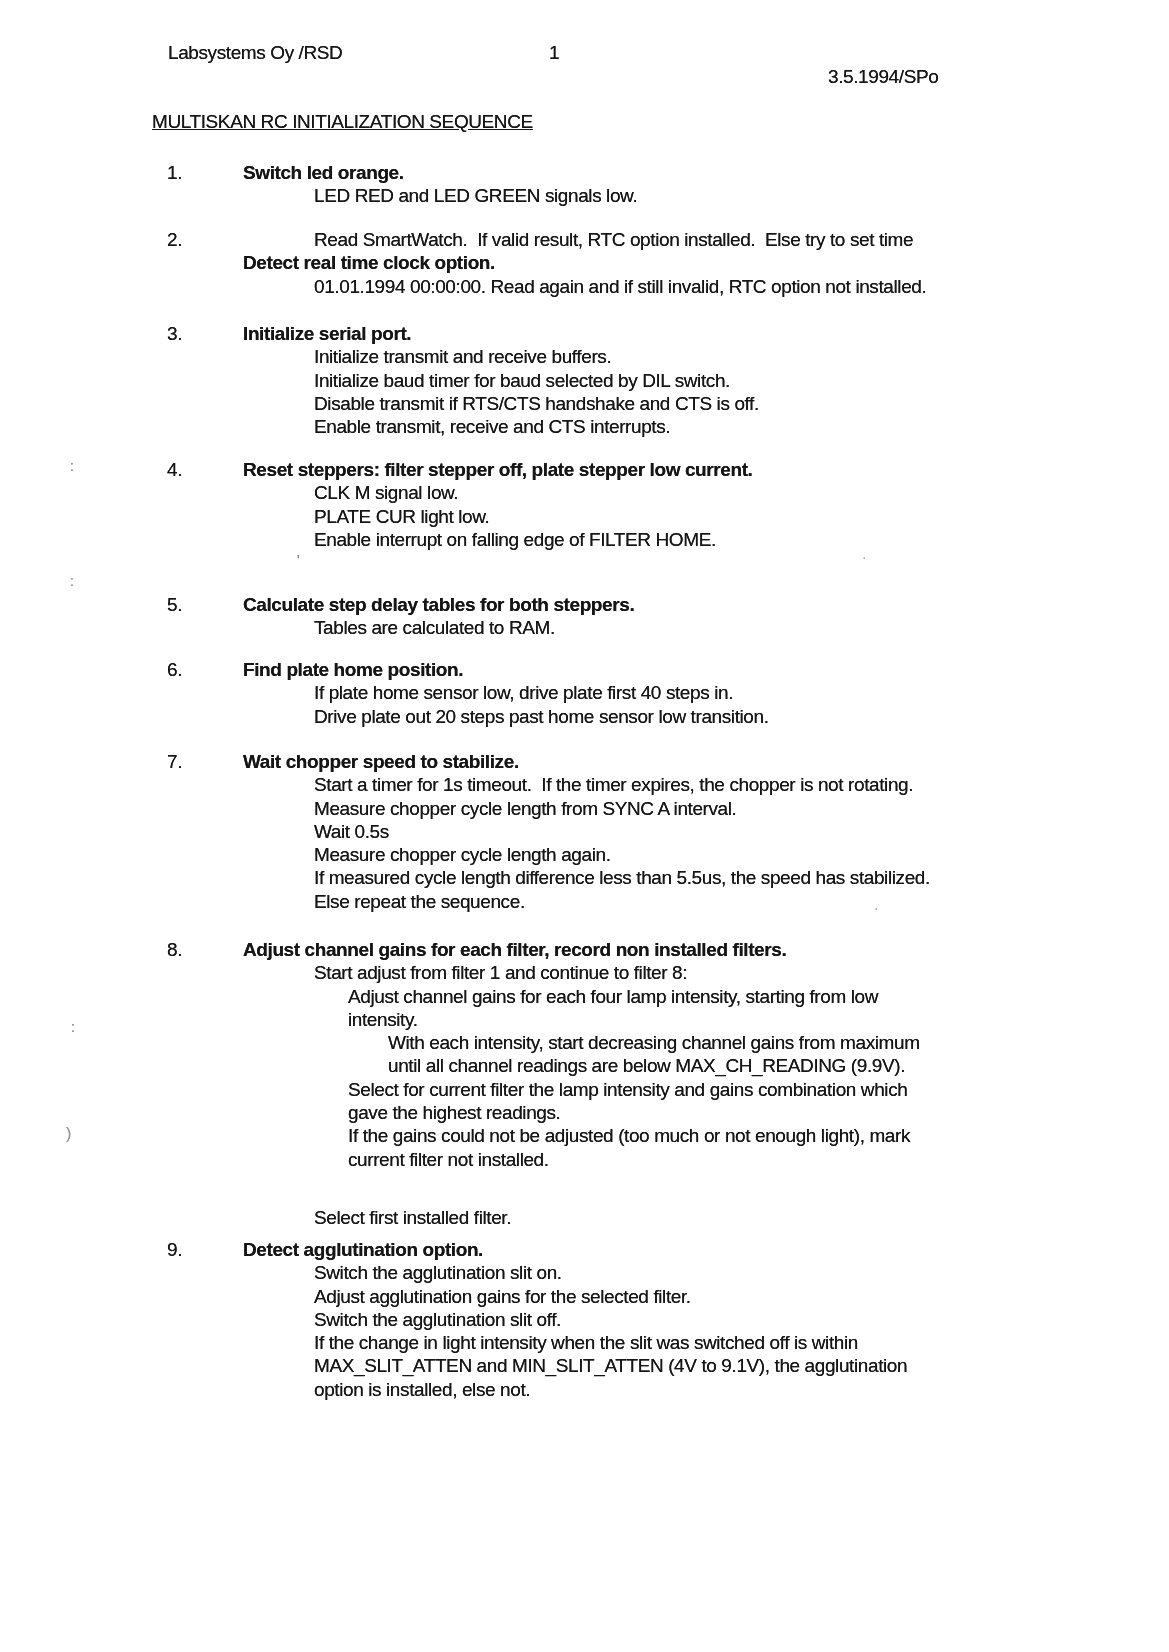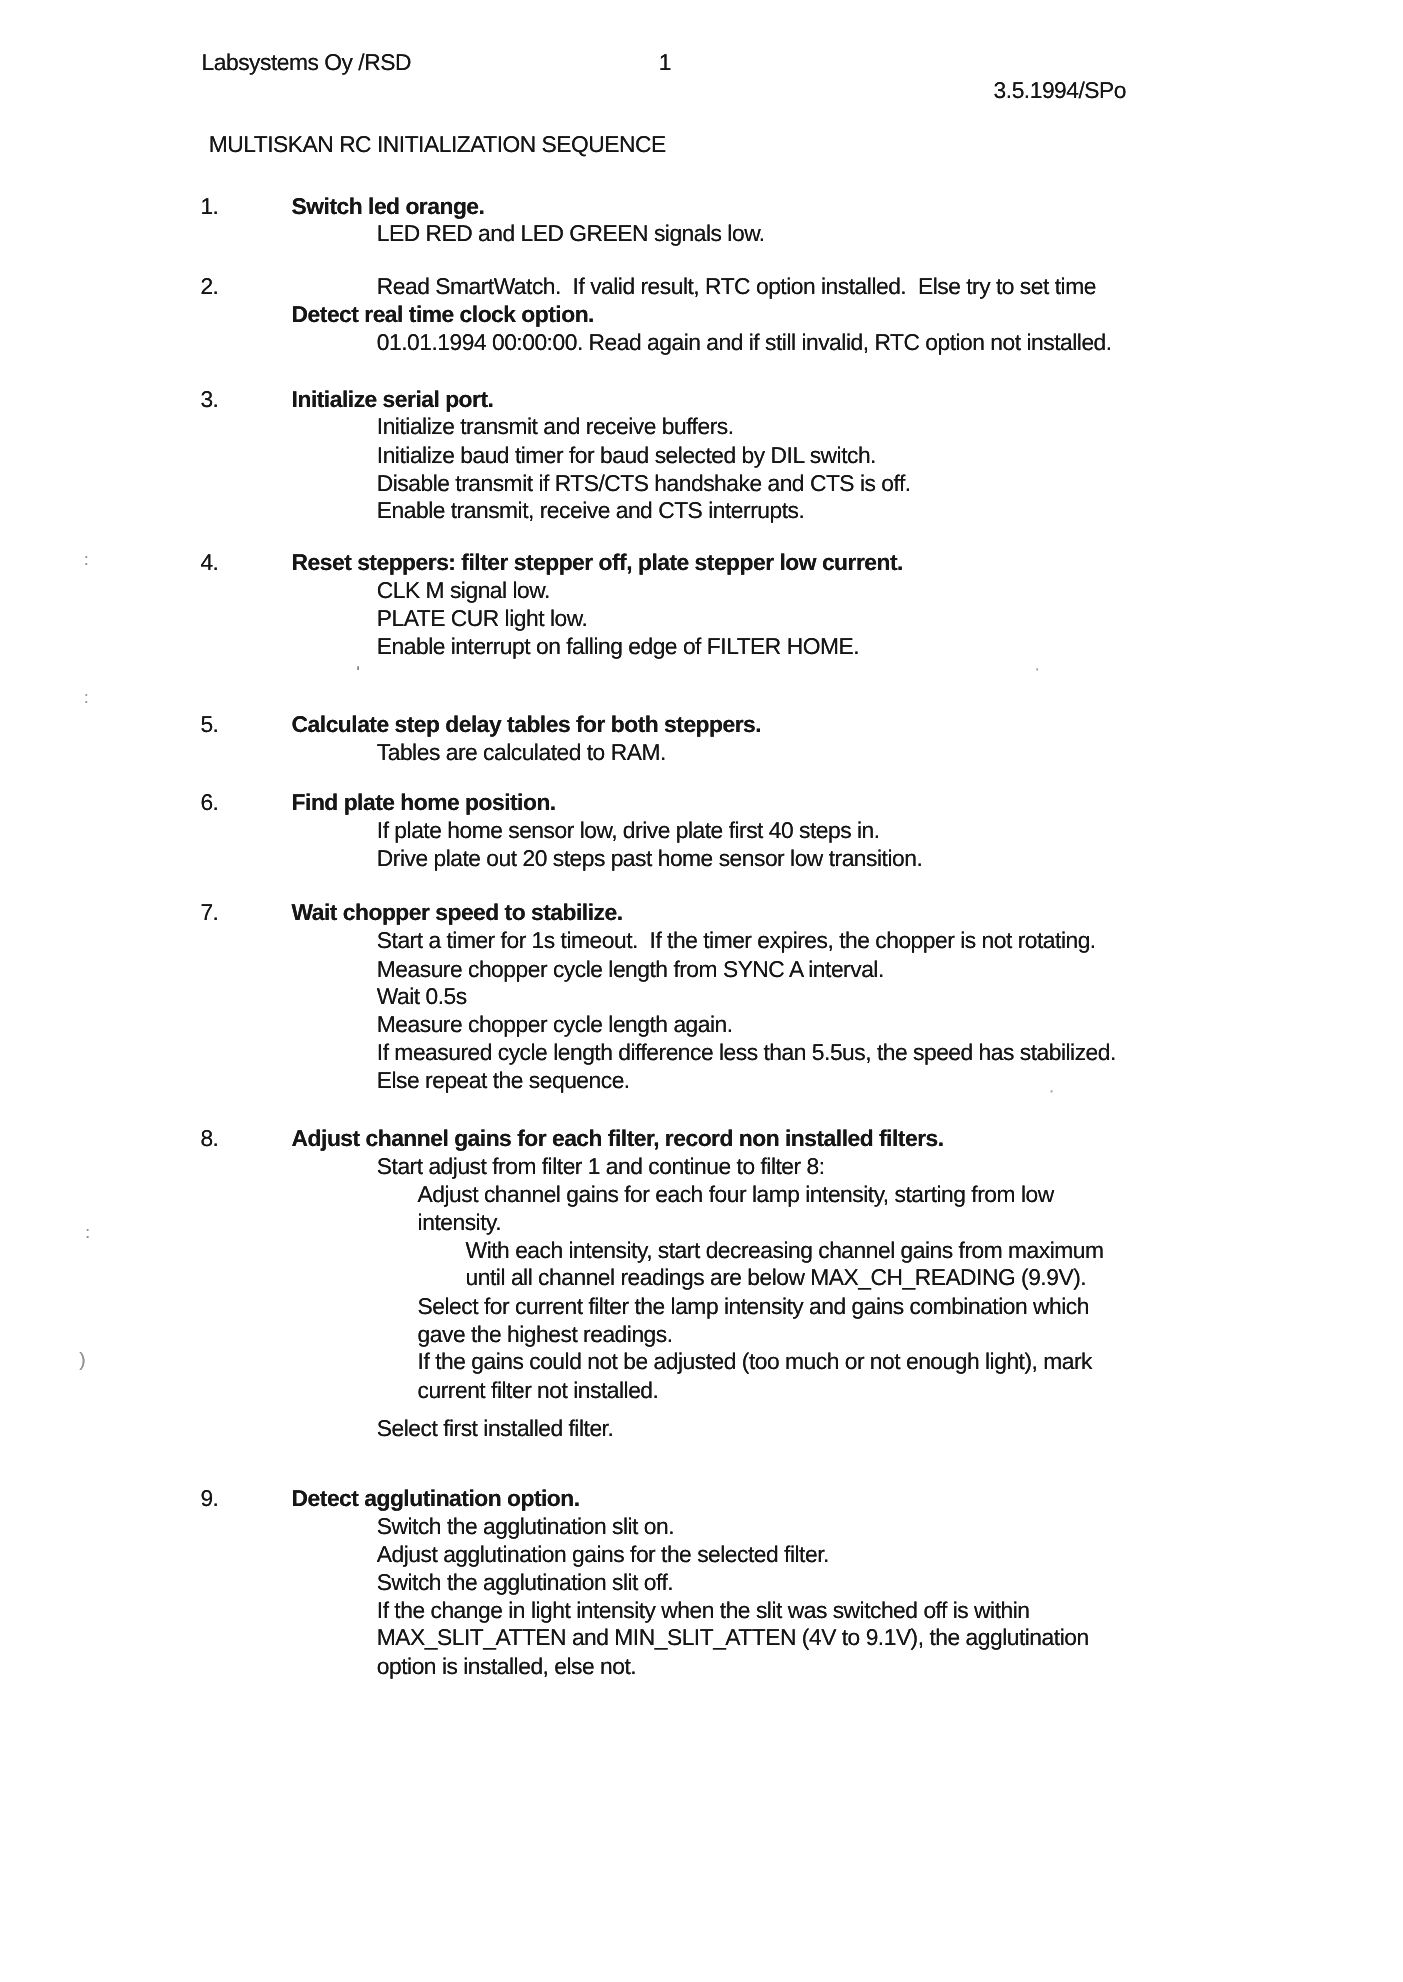--- a/index.html
+++ b/index.html
@@ -12,29 +12,29 @@
     letter-spacing:-0.4px;
     line-height:23.3px;
     color:#1b1b1b;
     overflow:hidden;
     filter:blur(0.22px) contrast(1.05);
   }
   .page *{text-shadow:0 0 0.55px rgba(12,12,12,0.85);}
   .hdr-left{position:absolute;top:41px;left:168px;white-space:pre;}
   .hdr-page{position:absolute;top:41px;left:549px;white-space:pre;}
   .hdr-right{position:absolute;top:41px;left:828px;white-space:pre;margin-top:24px;}
-  .title{position:absolute;top:110px;left:174px;white-space:pre;}
+  .title{position:absolute;top:110px;left:152px;white-space:pre;text-decoration:underline;}
   .item{position:absolute;left:243px;white-space:pre;}
   .item .num{position:absolute;left:-76px;top:0;}
   .line{white-space:pre;}
   .line.l1{margin-left:0;font-weight:bold;}
   .line.l2{margin-left:71px;}
   .line.l3{margin-left:105px;}
   .line.l4{margin-left:145px;}
-  .line.gap{margin-top:9px;}
+  .line.gap{margin-top:35px;}
   .artifact{position:absolute;color:#2a2a2a;white-space:pre;}
 </style>
 </head>
 <body>
 
 <div class="page">
   <span class="hdr-left">Labsystems Oy /RSD</span>
   <span class="hdr-page">1</span>
   <span class="hdr-right">3.5.1994/SPo</span>
 

